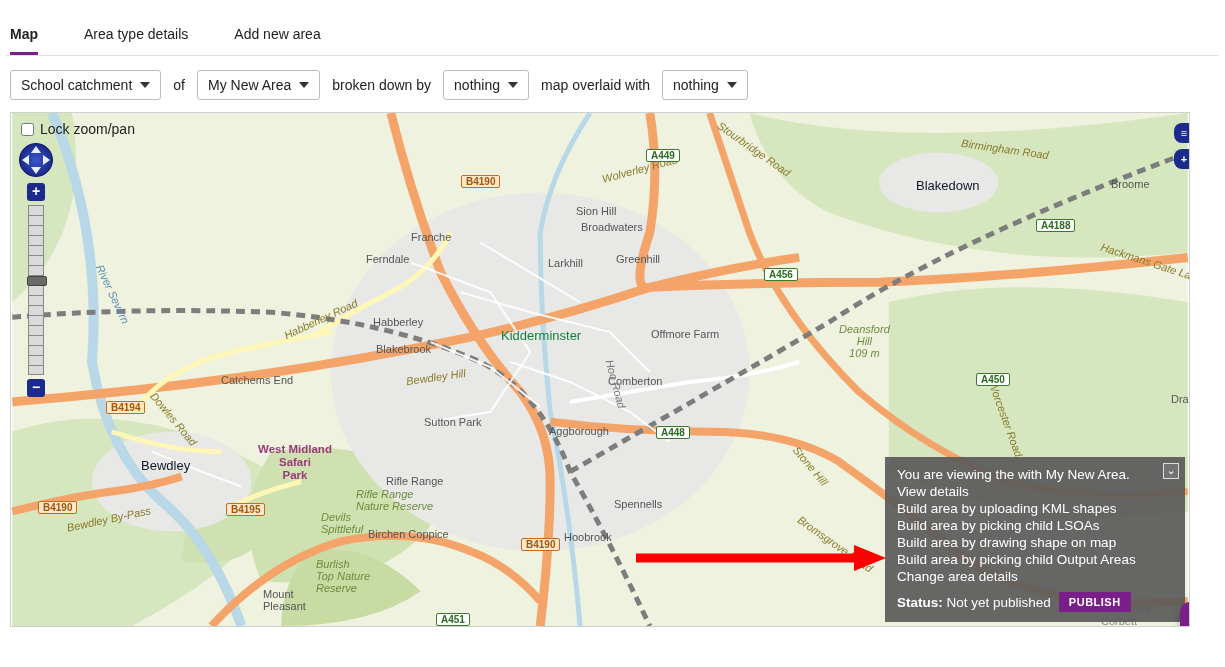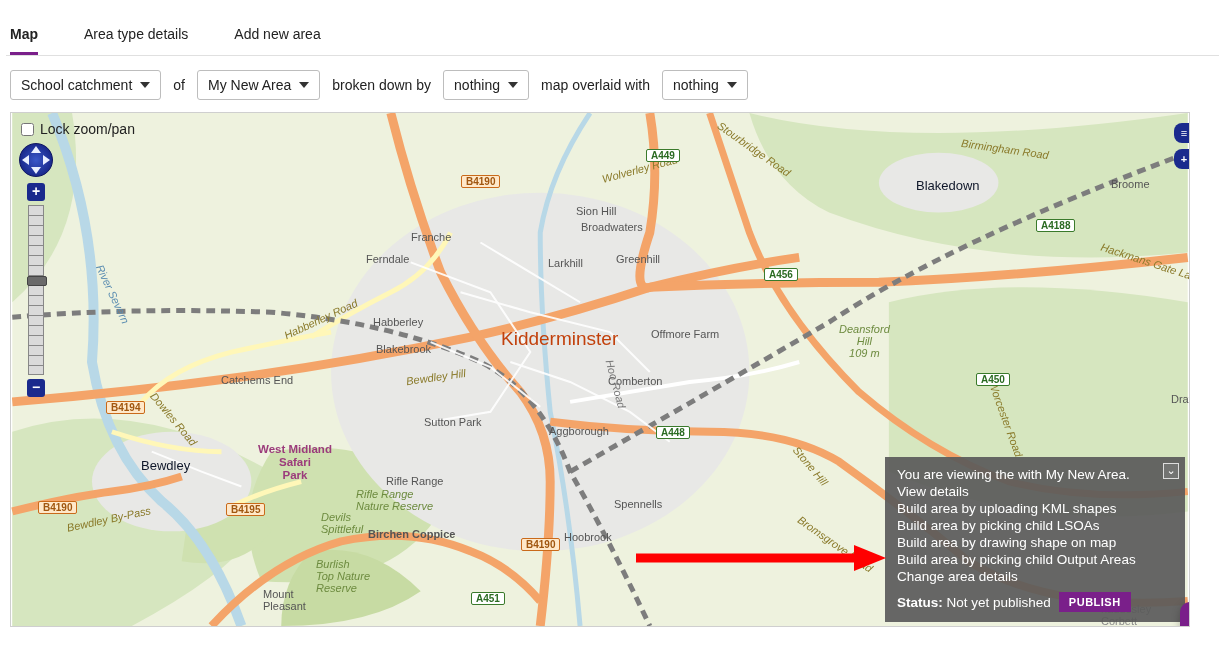--- a/index.html
+++ b/index.html
@@ -240,21 +240,21 @@
   }
   
   .map-label {
     position: absolute;
     font-size: 11px;
     color: #555;
     white-space: nowrap;
     z-index: 3;
   }
   .map-label.town { font-size: 13px; color: #0f172a; }
-  .map-label.city { font-size: 19px; color: #c2410c; }
+  .map-label.city { font-size: 13px; color: #15803d; }
   .map-label.park { color: #9b3b7b; font-weight: bold; font-size: 11.5px; text-align:center; line-height:1.15;}
   .map-label.nature { color: #6d8b3f; font-style: italic; }
   .road-badge {
     position: absolute;
     background: #fff;
     border: 1px solid #3a7a2b;
     color: #2b6b22;
     font-size: 10px;
     font-weight: bold;
     padding: 0 4px;
@@ -357,21 +357,21 @@
   <span class="map-label" style="left:537px; top:144px;">Larkhill</span>
   <span class="map-label" style="left:605px; top:140px;">Greenhill</span>
   <span class="map-label" style="left:565px; top:92px;">Sion Hill</span>
   <span class="map-label" style="left:570px; top:108px;">Broadwaters</span>
   <span class="map-label" style="left:640px; top:215px;">Offmore Farm</span>
   <span class="map-label" style="left:597px; top:262px;">Comberton</span>
   <span class="map-label" style="left:538px; top:312px;">Aggborough</span>
   <span class="map-label" style="left:603px; top:385px;">Spennells</span>
   <span class="map-label" style="left:553px; top:418px;">Hoobrook</span>
   <span class="map-label" style="left:375px; top:362px;">Rifle Range</span>
-  <span class="map-label" style="left:357px; top:415px;font-weight:bold;">Birchen Coppice</span>
+  <span class="map-label" style="left:357px; top:415px;">Birchen Coppice</span>
   <span class="map-label" style="left:413px; top:303px;">Sutton Park</span>
   <span class="map-label" style="left:252px; top:475px; white-space:pre;">Mount
 Pleasant</span>
   <span class="map-label park" style="left:247px; top:330px; white-space:pre;">West Midland
 Safari
 Park</span>
   <span class="map-label nature" style="left:345px; top:375px; white-space:pre;">Rifle Range
 Nature Reserve</span>
   <span class="map-label nature" style="left:305px; top:445px; white-space:pre;">Burlish
 Top Nature
@@ -396,21 +396,21 @@
   <span class="map-label" style="left:395px; top:258px; transform:rotate(-8deg); font-style:italic; color:#8a7a2a;">Bewdley Hill</span>
   <span class="map-label" style="left:55px; top:400px; transform:rotate(-12deg); font-style:italic; color:#8a7a2a;">Bewdley By-Pass</span>
   <span class="map-label" style="left:130px; top:300px; transform:rotate(50deg); font-style:italic; color:#8a7a2a;">Dowles Road</span>
   <span class="map-label" style="left:70px; top:175px; transform:rotate(65deg); font-style:italic; color:#5b8db1;">River Severn</span>
 
   <span class="road-badge" style="left:635px; top:36px;">A449</span>
   <span class="road-badge" style="left:645px; top:313px;">A448</span>
   <span class="road-badge" style="left:745px; top:155px;margin-left:8px;">A456</span>
   <span class="road-badge" style="left:965px; top:260px;">A450</span>
   <span class="road-badge" style="left:1025px; top:106px;">A4188</span>
-  <span class="road-badge" style="left:425px; top:479px;margin-left:35px;">A451</span>
+  <span class="road-badge" style="left:425px; top:500px;">A451</span>
   <span class="road-badge orange" style="left:450px; top:62px;">B4190</span>
   <span class="road-badge orange" style="left:510px; top:425px;">B4190</span>
   <span class="road-badge orange" style="left:27px; top:388px;">B4190</span>
   <span class="road-badge orange" style="left:95px; top:288px;">B4194</span>
   <span class="road-badge orange" style="left:215px; top:390px;">B4195</span>
 
   <label class="lock-pan">
     <input type="checkbox" style="">
     <span>Lock zoom/pan</span>
   </label>

